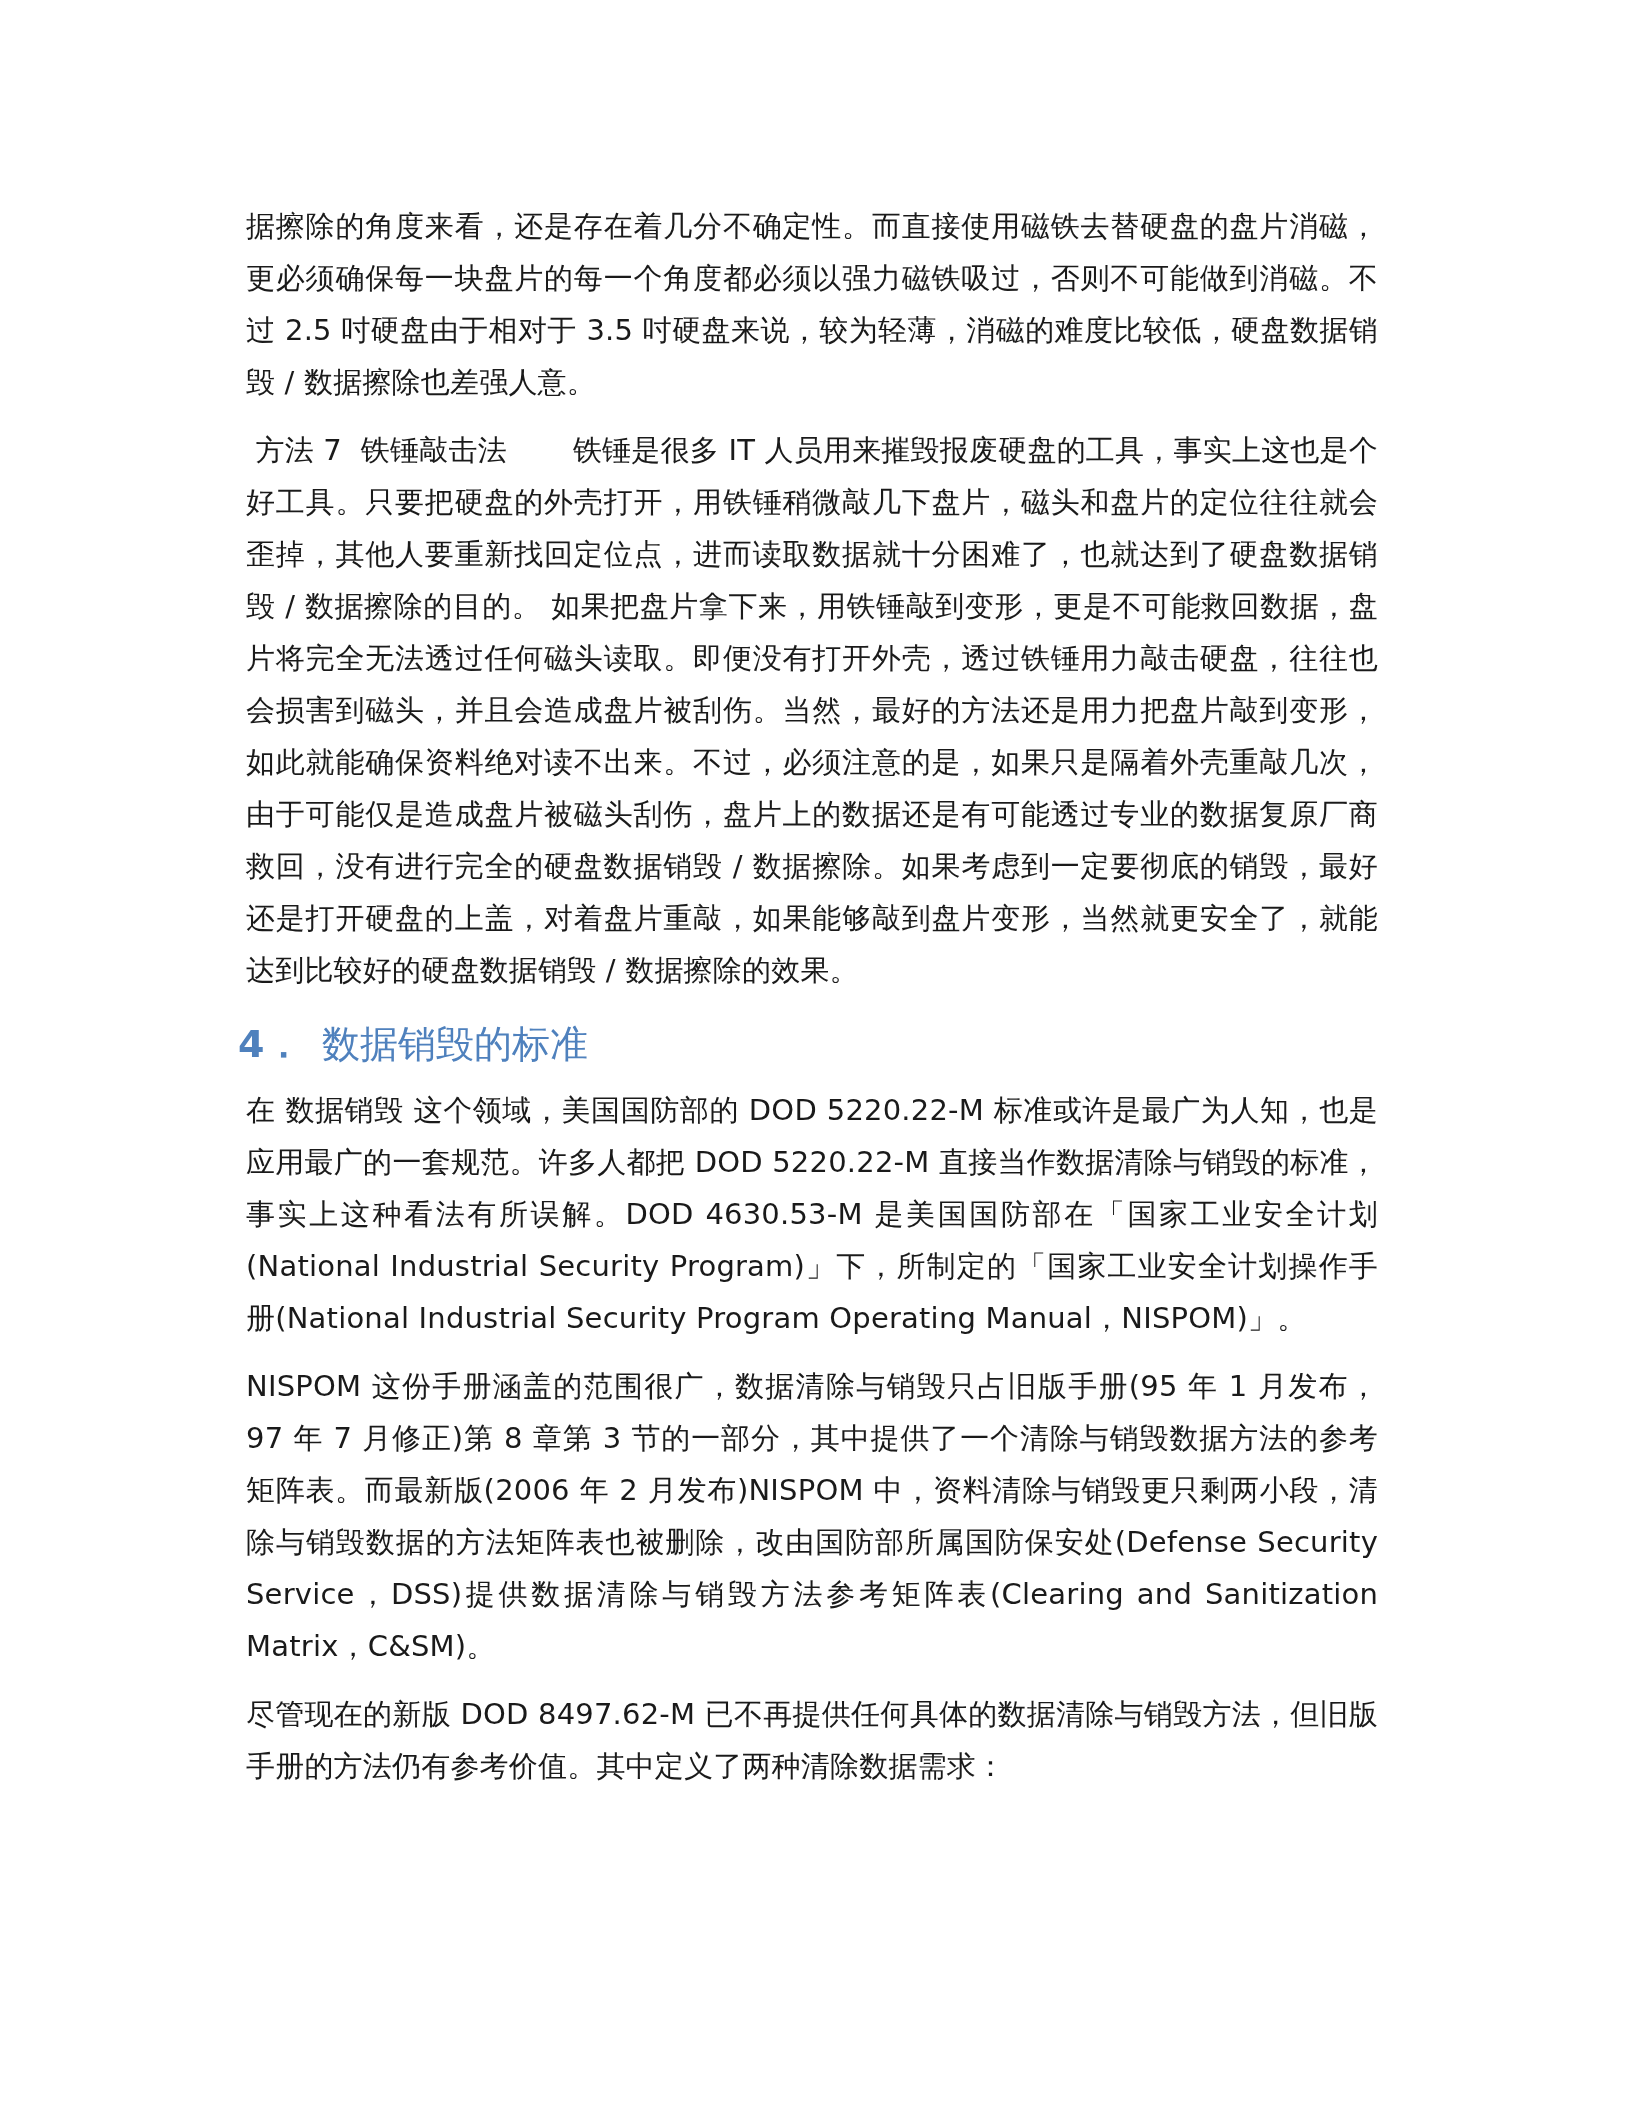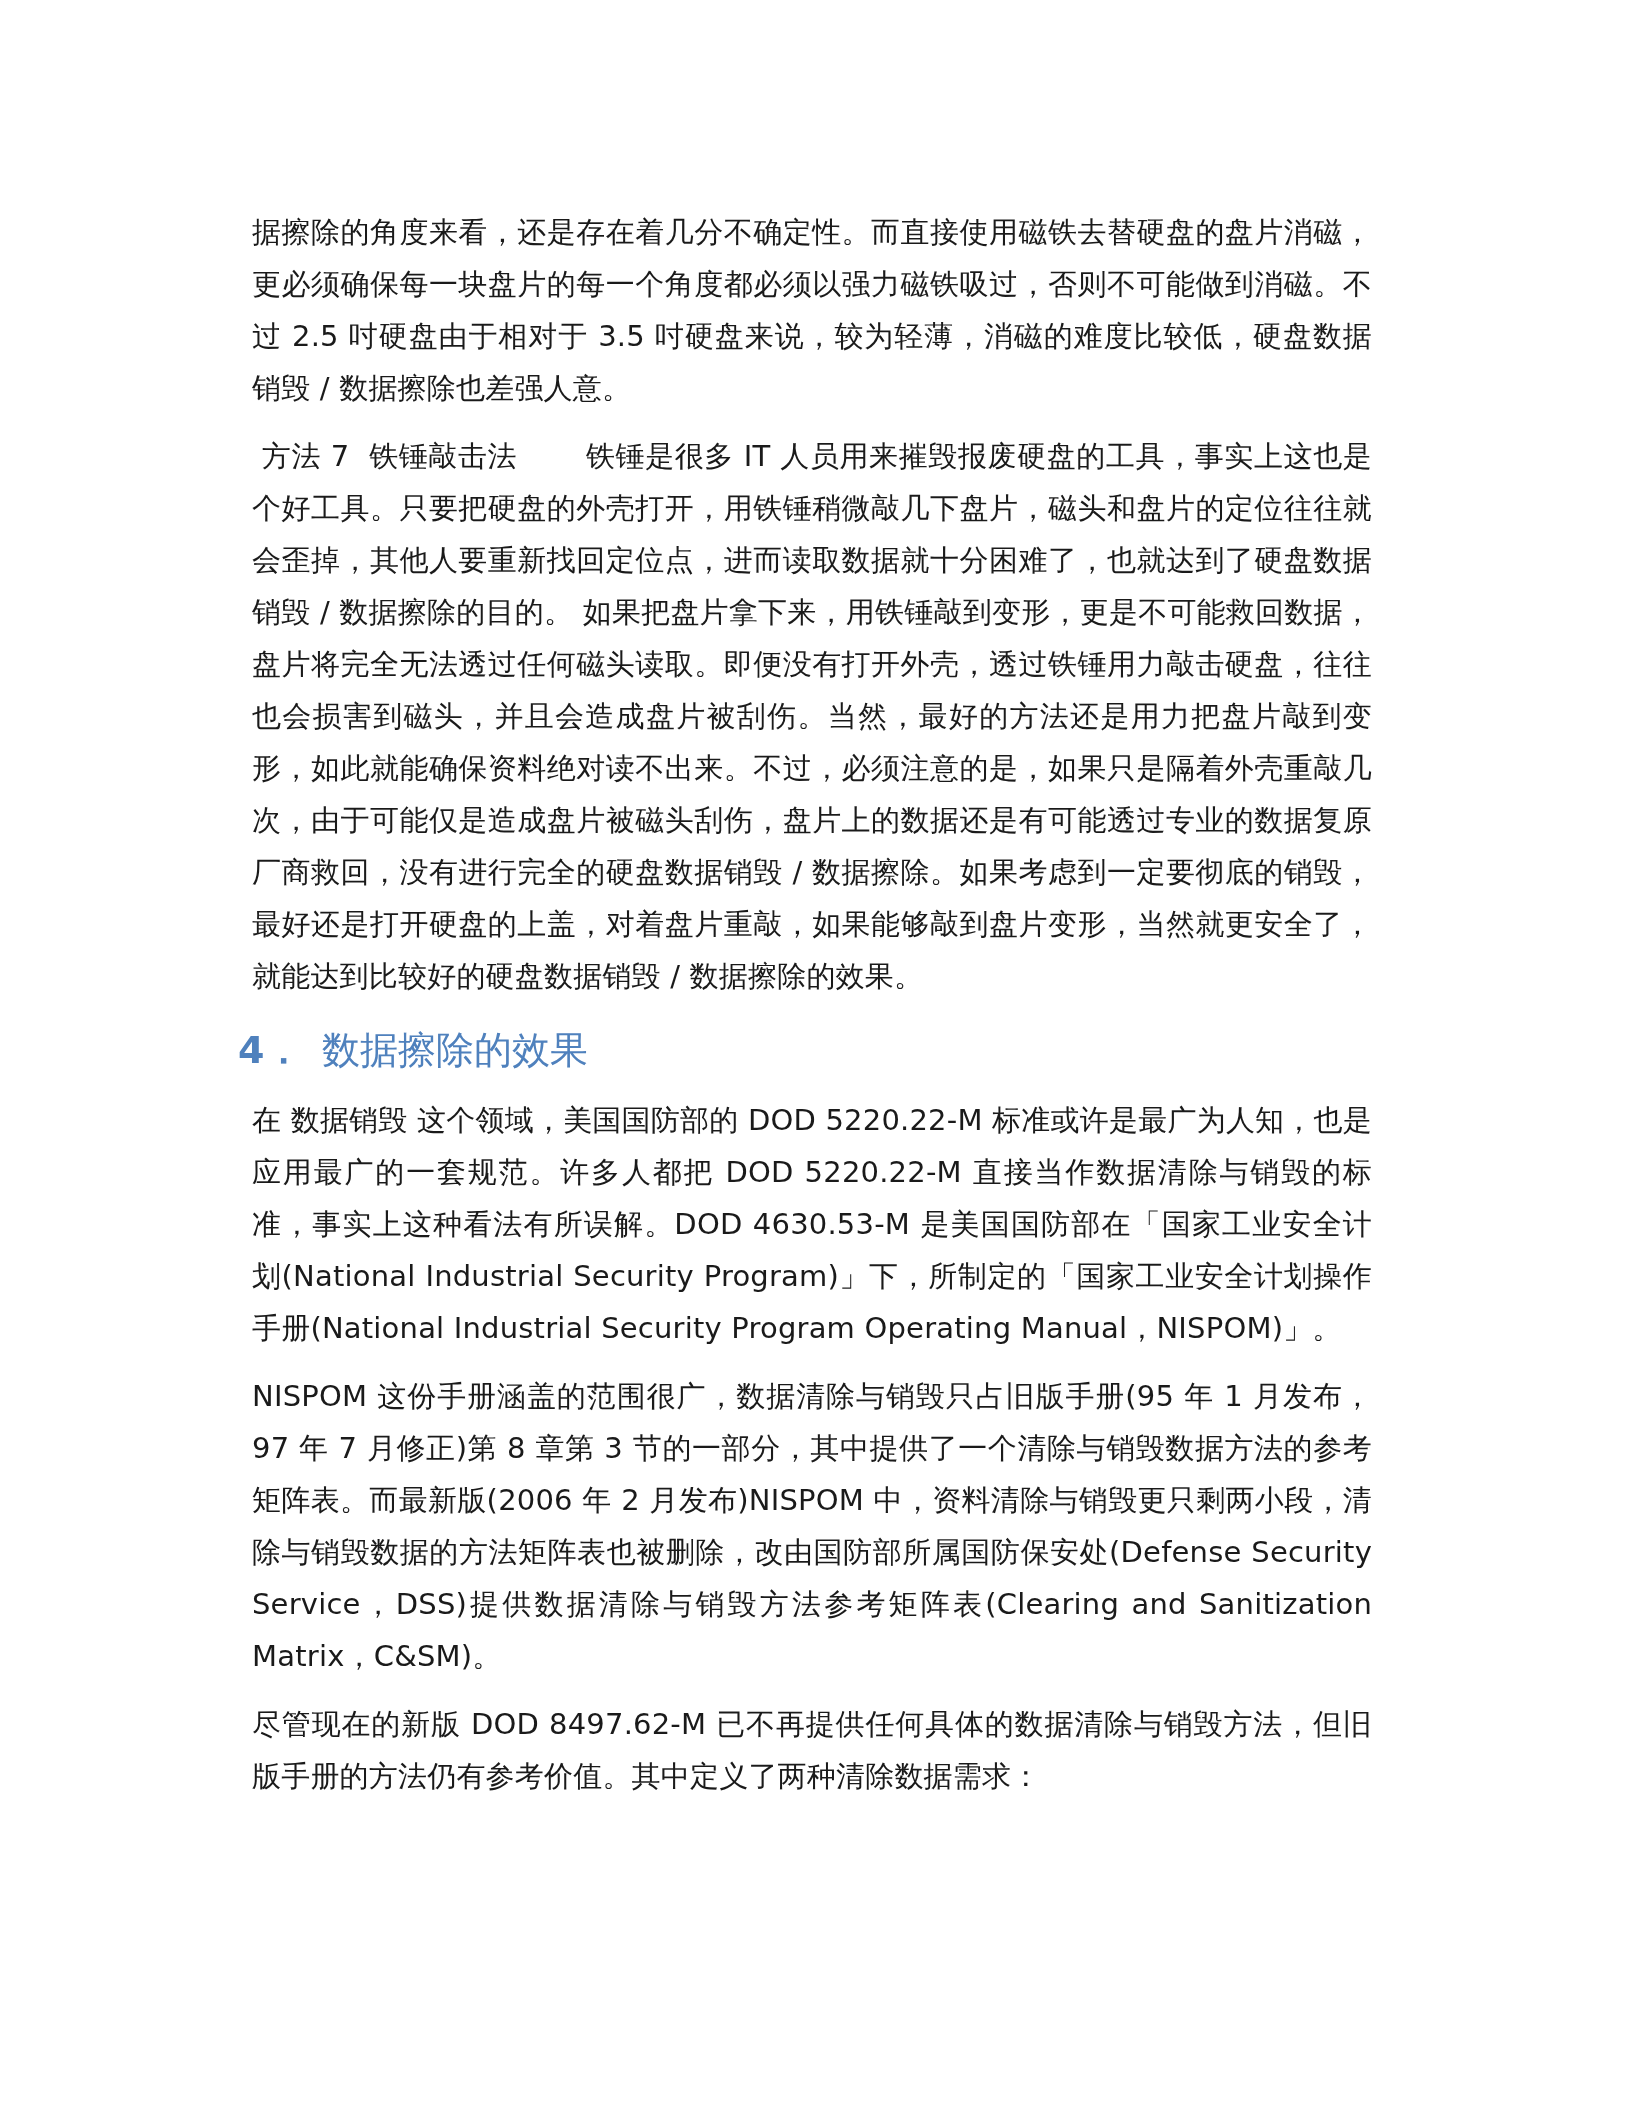--- a/index.html
+++ b/index.html
@@ -5,21 +5,21 @@
     html, body { margin: 0; padding: 0; background: #ffffff; }
     body {
       width: 1632px; height: 2112px; position: relative; overflow: hidden;
       font-family: "DejaVu Sans", "Liberation Sans", sans-serif;
       color: #1a1a1a;
     }
     .page {
       position: absolute; left: 238px; top: 192px; width: 1148px;
     }
     .para {
-      margin: 14px;
+      margin: 8px;
       font-size: 29px;
       line-height: 52px;
       text-align: justify;
       text-justify: inter-character;
       letter-spacing: 0.2px;
     }
     .para + .para { margin-top: 16px; }
     .p2 { margin-top: 20px; }
     .lead-space { white-space: pre; }
     .heading {
@@ -38,21 +38,21 @@
 <div class="page">
 
   <p class="para">据擦除的角度来看，还是存在着几分不确定性。而直接使用磁铁去替硬盘的盘片消磁，更必须确保每一块盘片的每一个角度都必须以强力磁铁吸过，否则不可能做到消磁。不过 2.5 吋硬盘由于相对于 3.5 吋硬盘来说，较为轻薄，消磁的难度比较低，硬盘数据销毁 / 数据擦除也差强人意。</p>
 
   <p class="para">
     <span class="lead-space"> 方法 7  铁锤敲击法       </span><span>铁锤是很多 IT 人员用来摧毁报废硬盘的工具，事实上这也是个好工具。只要把硬盘的外壳打开，用铁锤稍微敲几下盘片，磁头和盘片的定位往往就会歪掉，其他人要重新找回定位点，进而读取数据就十分困难了，也就达到了硬盘数据销毁 / 数据擦除的目的。   如果把盘片拿下来，用铁锤敲到变形，更是不可能救回数据，盘片将完全无法透过任何磁头读取。即便没有打开外壳，透过铁锤用力敲击硬盘，往往也会损害到磁头，并且会造成盘片被刮伤。当然，最好的方法还是用力把盘片敲到变形，如此就能确保资料绝对读不出来。不过，必须注意的是，如果只是隔着外壳重敲几次，由于可能仅是造成盘片被磁头刮伤，盘片上的数据还是有可能透过专业的数据复原厂商救回，没有进行完全的硬盘数据销毁 / 数据擦除。如果考虑到一定要彻底的销毁，最好还是打开硬盘的上盖，对着盘片重敲，如果能够敲到盘片变形，当然就更安全了，就能达到比较好的硬盘数据销毁 / 数据擦除的效果。</span>
   </p>
 
   <h2 class="heading">
     <span class="num">4．</span>
-    <span>数据擦除的效果</span>
+    <span>数据销毁的标准</span>
   </h2>
 
   <p class="para">在 数据销毁 这个领域，美国国防部的 DOD 5220.22-M 标准或许是最广为人知，也是应用最广的一套规范。许多人都把 DOD 5220.22-M 直接当作数据清除与销毁的标准，事实上这种看法有所误解。DOD 4630.53-M 是美国国防部在「国家工业安全计划(National Industrial Security Program)」下，所制定的「国家工业安全计划操作手册(National Industrial Security Program Operating Manual，NISPOM)」。</p>
 
   <p class="para p2">NISPOM 这份手册涵盖的范围很广，数据清除与销毁只占旧版手册(95 年 1 月发布，97 年 7 月修正)第 8 章第 3 节的一部分，其中提供了一个清除与销毁数据方法的参考矩阵表。而最新版(2006 年 2 月发布)NISPOM 中，资料清除与销毁更只剩两小段，清除与销毁数据的方法矩阵表也被删除，改由国防部所属国防保安处(Defense Security Service，DSS)提供数据清除与销毁方法参考矩阵表(Clearing and Sanitization Matrix，C&amp;SM)。</p>
 
   <p class="para p2">尽管现在的新版 DOD 8497.62-M 已不再提供任何具体的数据清除与销毁方法，但旧版手册的方法仍有参考价值。其中定义了两种清除数据需求：</p>
 
 </div>
 

